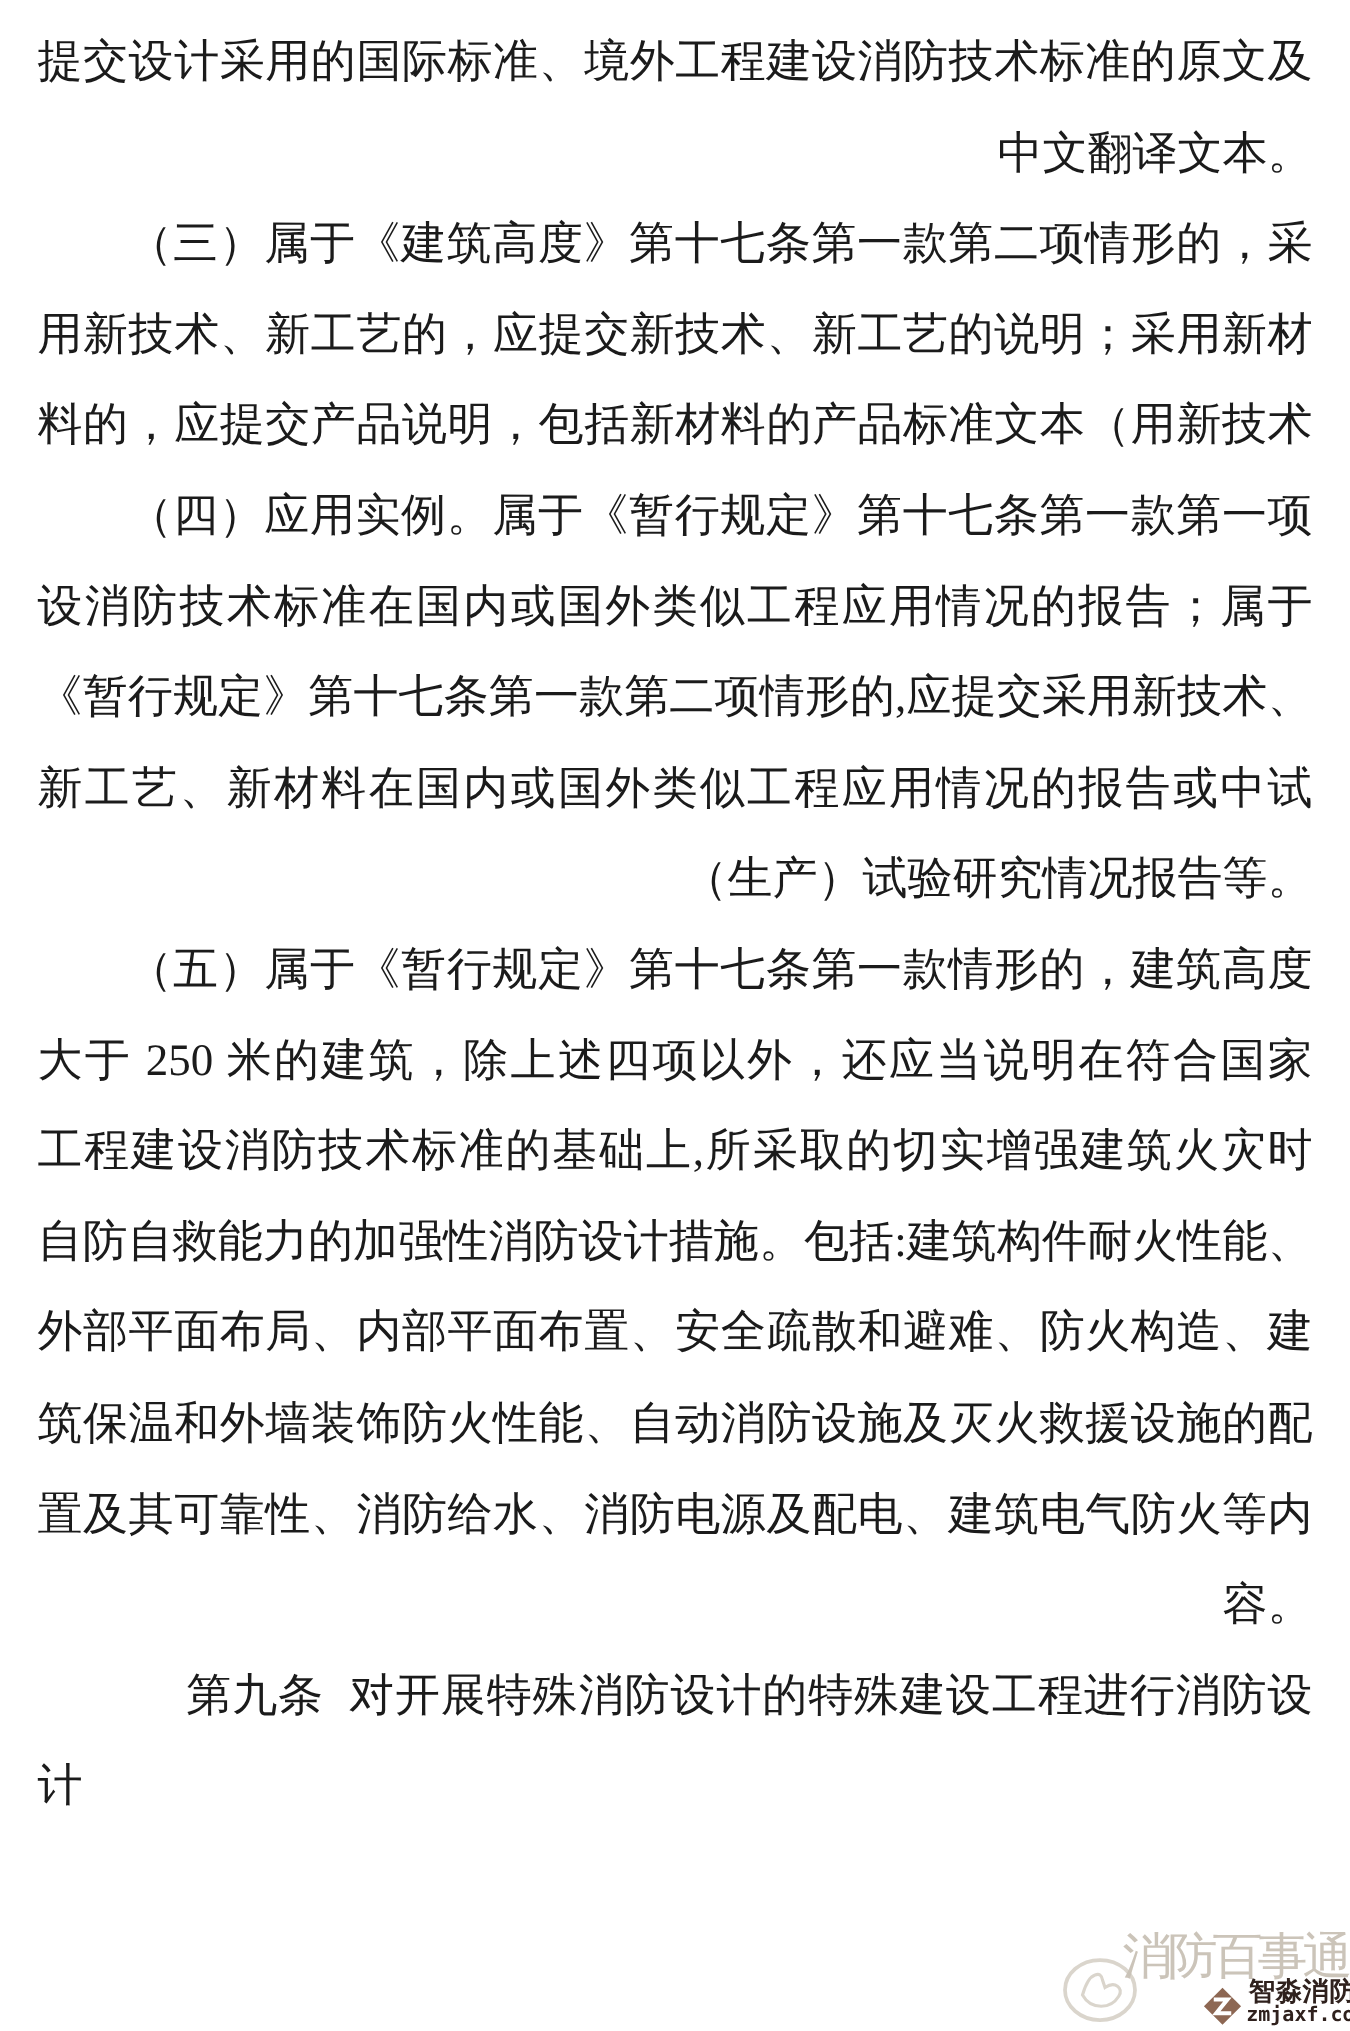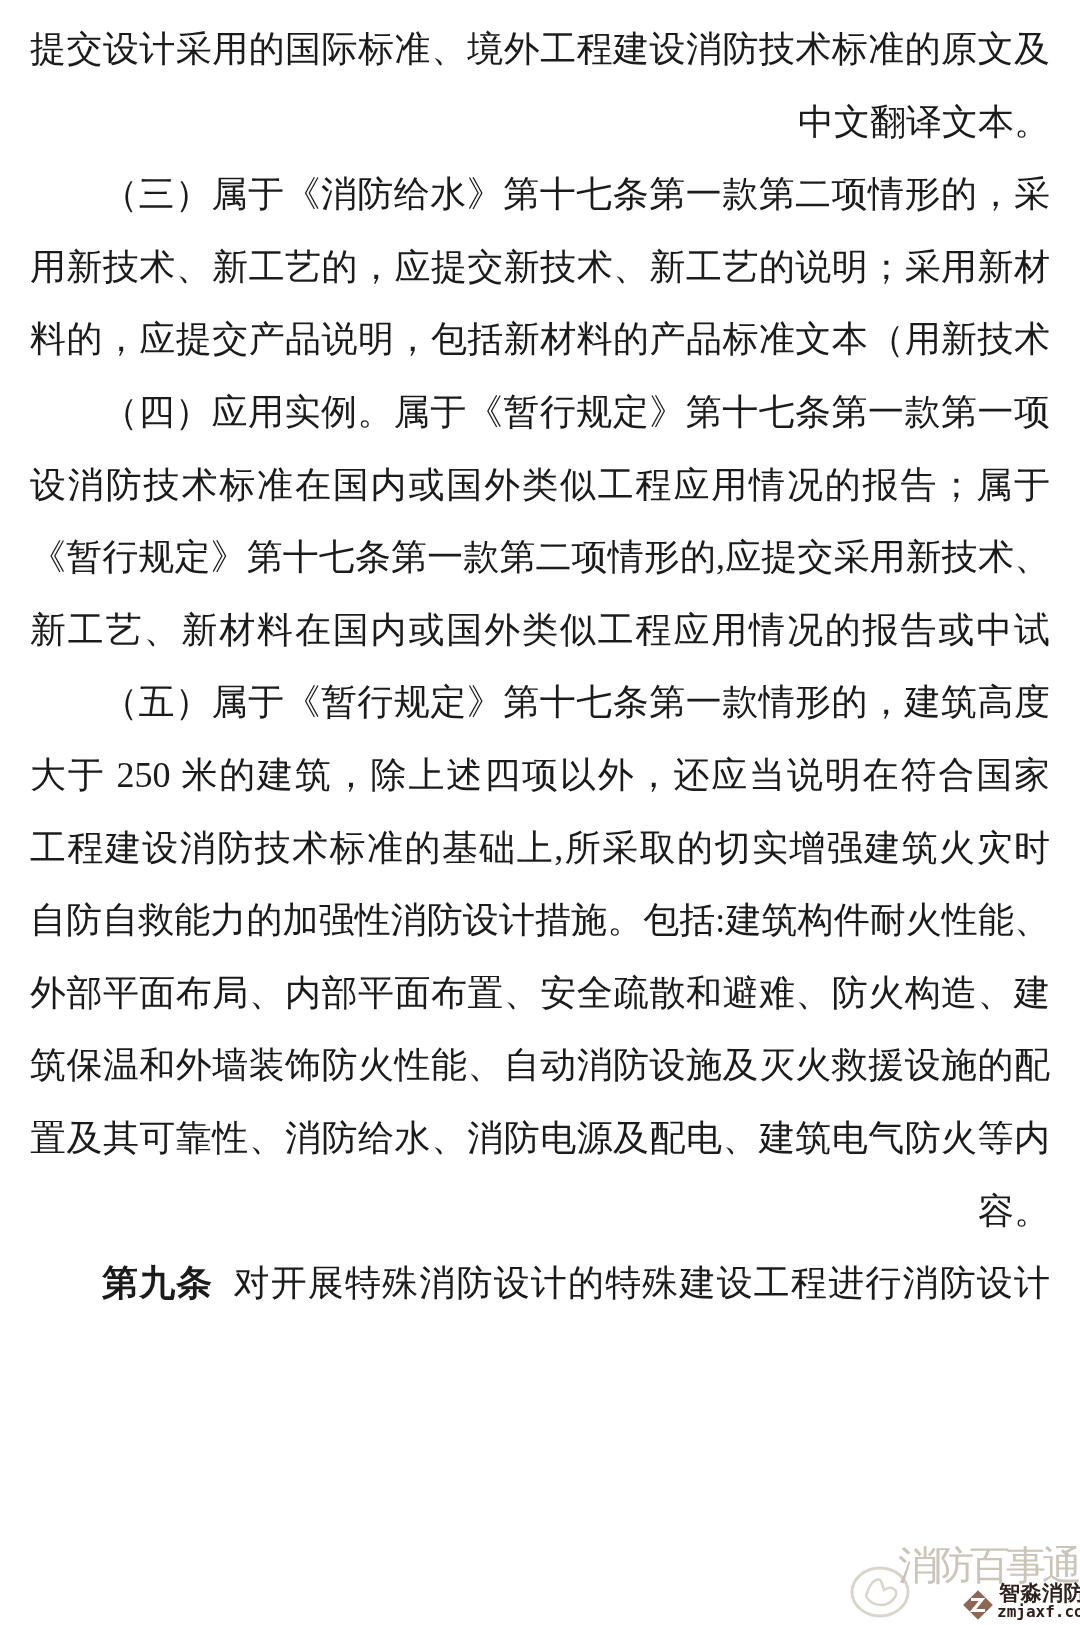--- a/index.html
+++ b/index.html
@@ -24,21 +24,21 @@
   .line {
     height: 72.6px;
     text-align: right;
     white-space: normal;
   }
   .just {
     text-align: justify;
     text-align-last: justify;
   }
   .ind { text-indent: 72px; }
-  .bold-seg { font-weight: bold; margin-right: 20px; }
+  .bold-seg { font-weight: normal; margin-right: 20px; margin-left: 47px; }
 
   
   .wm-wash {
     position: absolute;
     left: 856px;
     top: 1532px;
     width: 224px;
     height: 93px;
     background: rgba(255,255,255,0.55);
   }
@@ -93,27 +93,28 @@
   }
 </style>
 </head>
 <body>
 
 <div class="page">
 
   <div class="doc">
     <div class="line just">提交设计采用的国际标准、境外工程建设消防技术标准的原文及</div>
     <div class="line">中文翻译文本。</div>
-    <div class="line just ind">（三）属于《消防给水》第十七条第一款第二项情形的，采</div>
+    <div class="line just ind">（三）属于《建筑高度》第十七条第一款第二项情形的，采</div>
     <div class="line just">用新技术、新工艺的，应提交新技术、新工艺的说明；采用新材</div>
     <div class="line just">料的，应提交产品说明，包括新材料的产品标准文本（用新技术</div>
     <div class="line just ind">（四）应用实例。属于《暂行规定》第十七条第一款第一项</div>
     <div class="line just">设消防技术标准在国内或国外类似工程应用情况的报告；属于</div>
     <div class="line just">《暂行规定》第十七条第一款第二项情形的,应提交采用新技术、</div>
     <div class="line just">新工艺、新材料在国内或国外类似工程应用情况的报告或中试</div>
+    <div class="line">（生产）试验研究情况报告等。</div>
     <div class="line just ind">（五）属于《暂行规定》第十七条第一款情形的，建筑高度</div>
     <div class="line just">大于 250 米的建筑，除上述四项以外，还应当说明在符合国家</div>
     <div class="line just">工程建设消防技术标准的基础上,所采取的切实增强建筑火灾时</div>
     <div class="line just">自防自救能力的加强性消防设计措施。包括:建筑构件耐火性能、</div>
     <div class="line just">外部平面布局、内部平面布置、安全疏散和避难、防火构造、建</div>
     <div class="line just">筑保温和外墙装饰防火性能、自动消防设施及灭火救援设施的配</div>
     <div class="line just">置及其可靠性、消防给水、消防电源及配电、建筑电气防火等内</div>
     <div class="line">容。</div>
     <div class="line just ind">
       <span class="bold-seg">第九条</span><span>对开展特殊消防设计的特殊建设工程进行消防设计</span>

